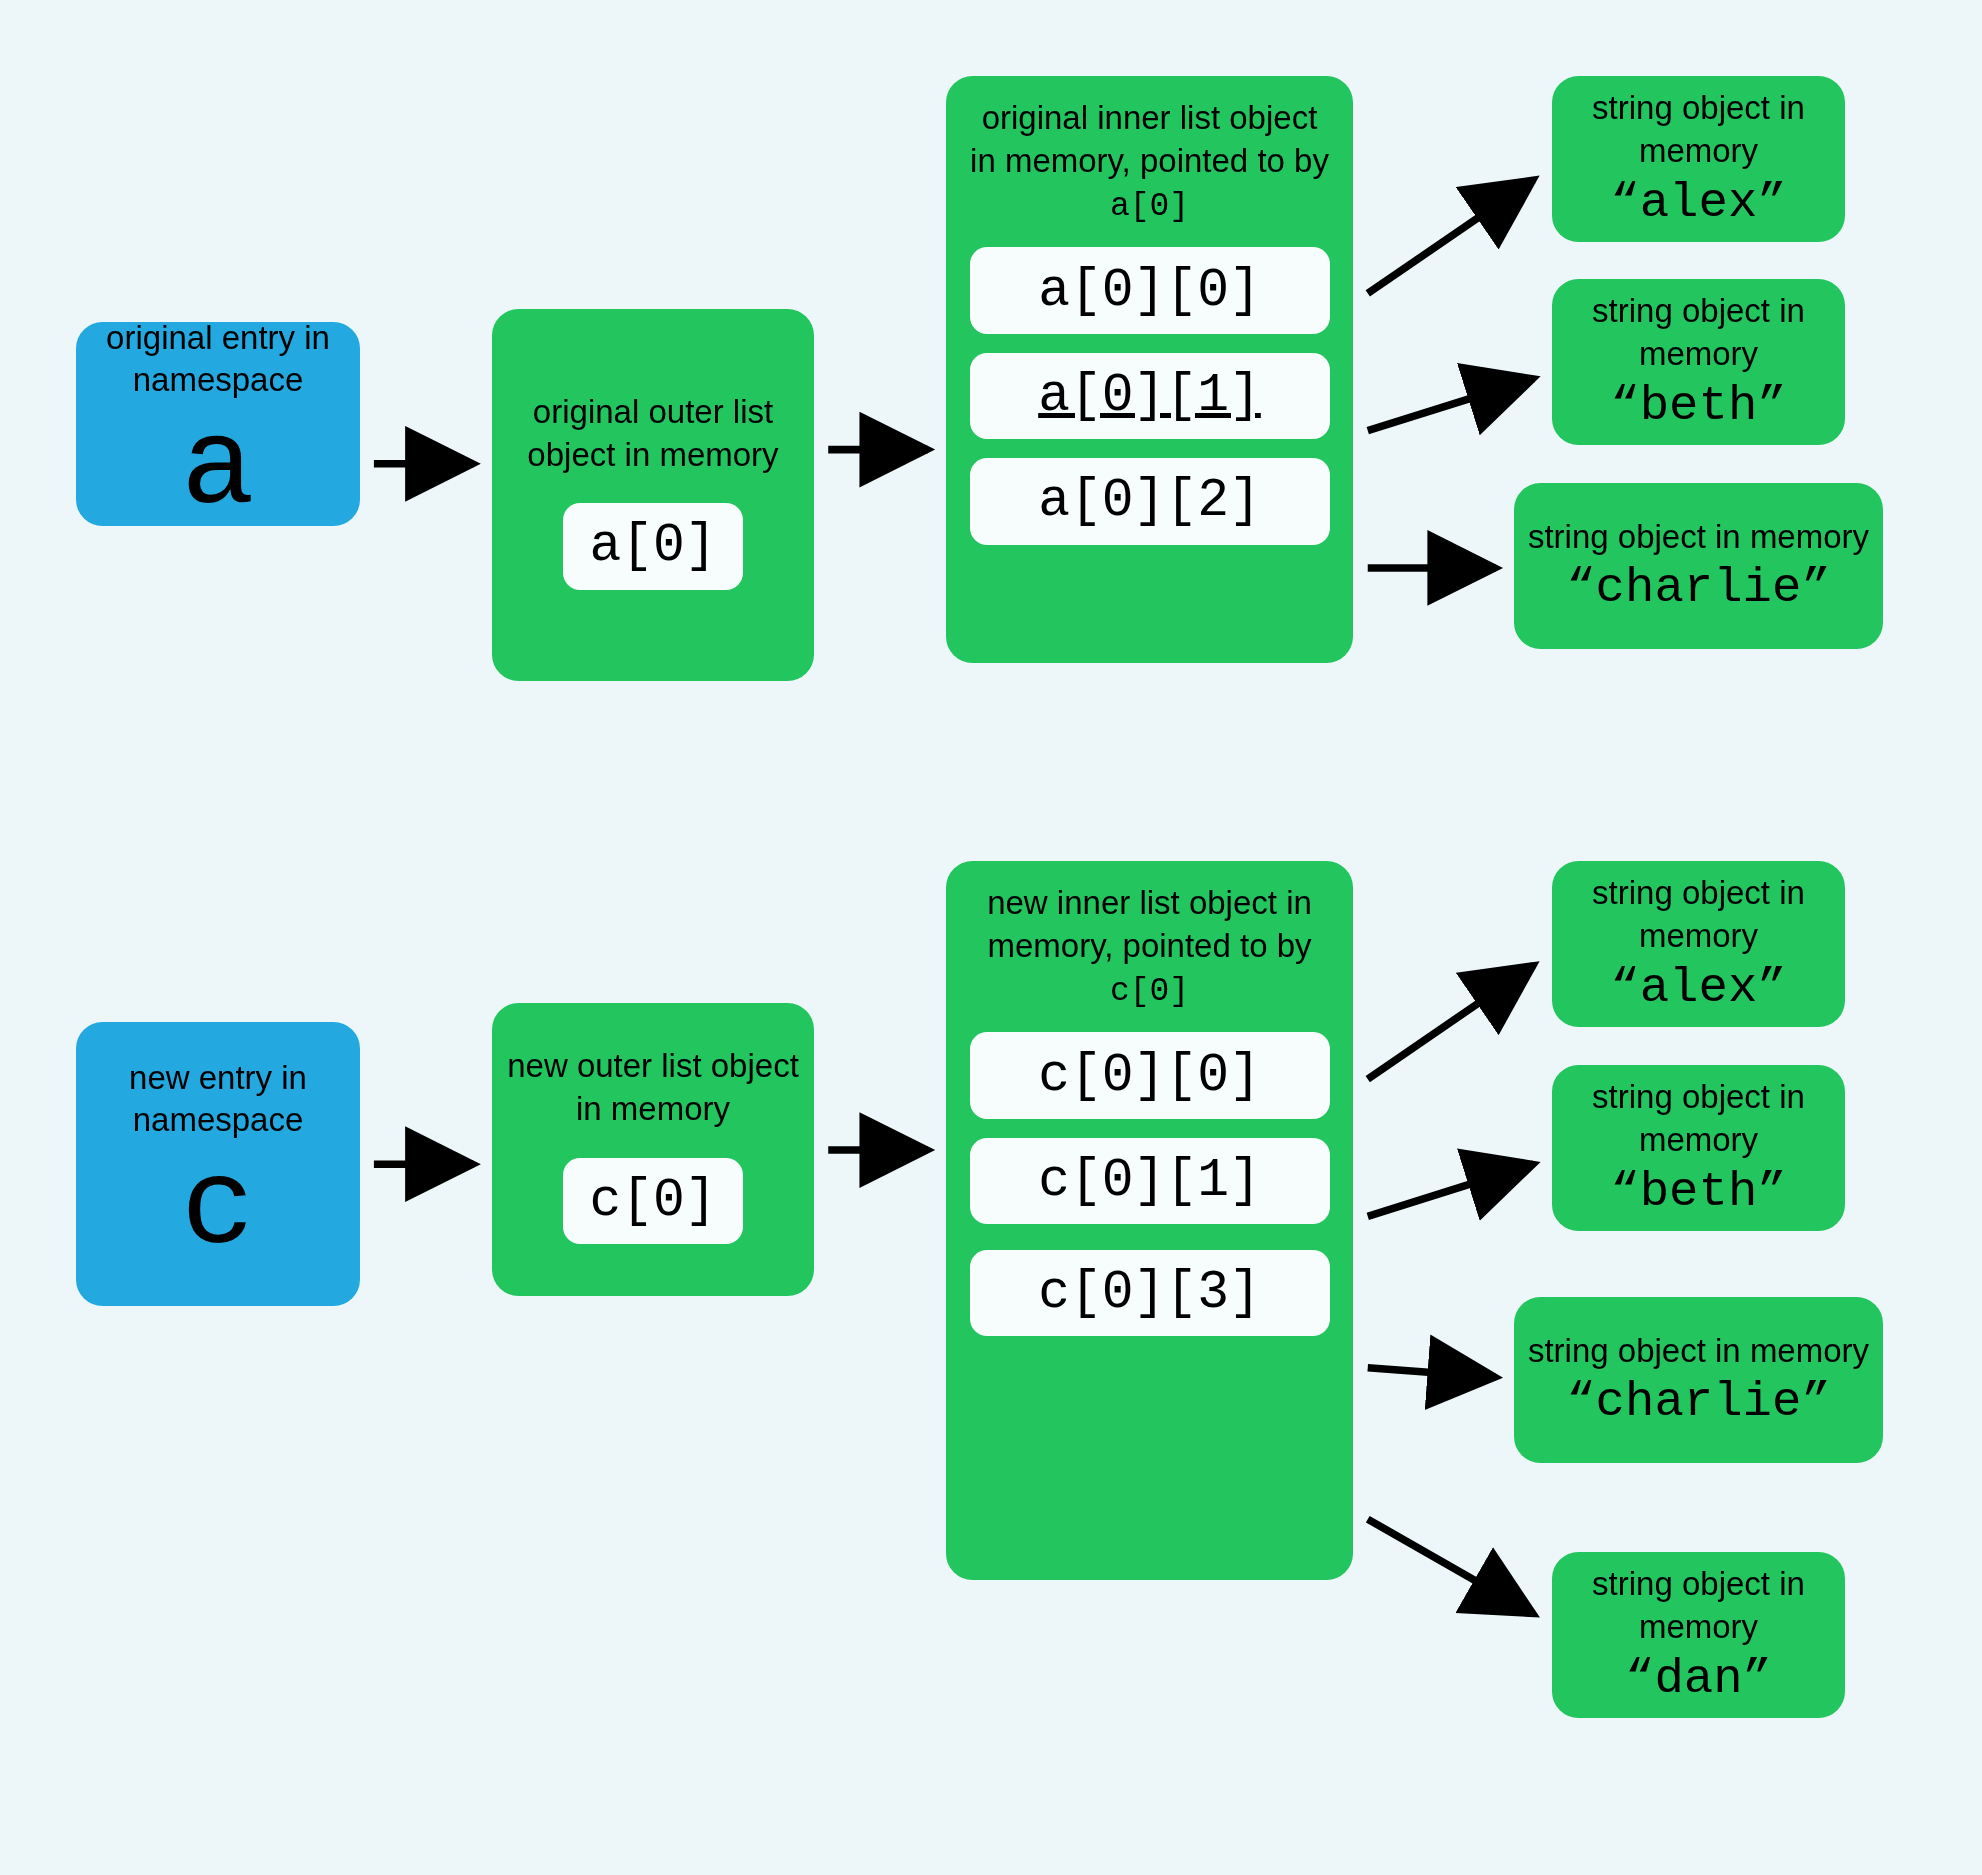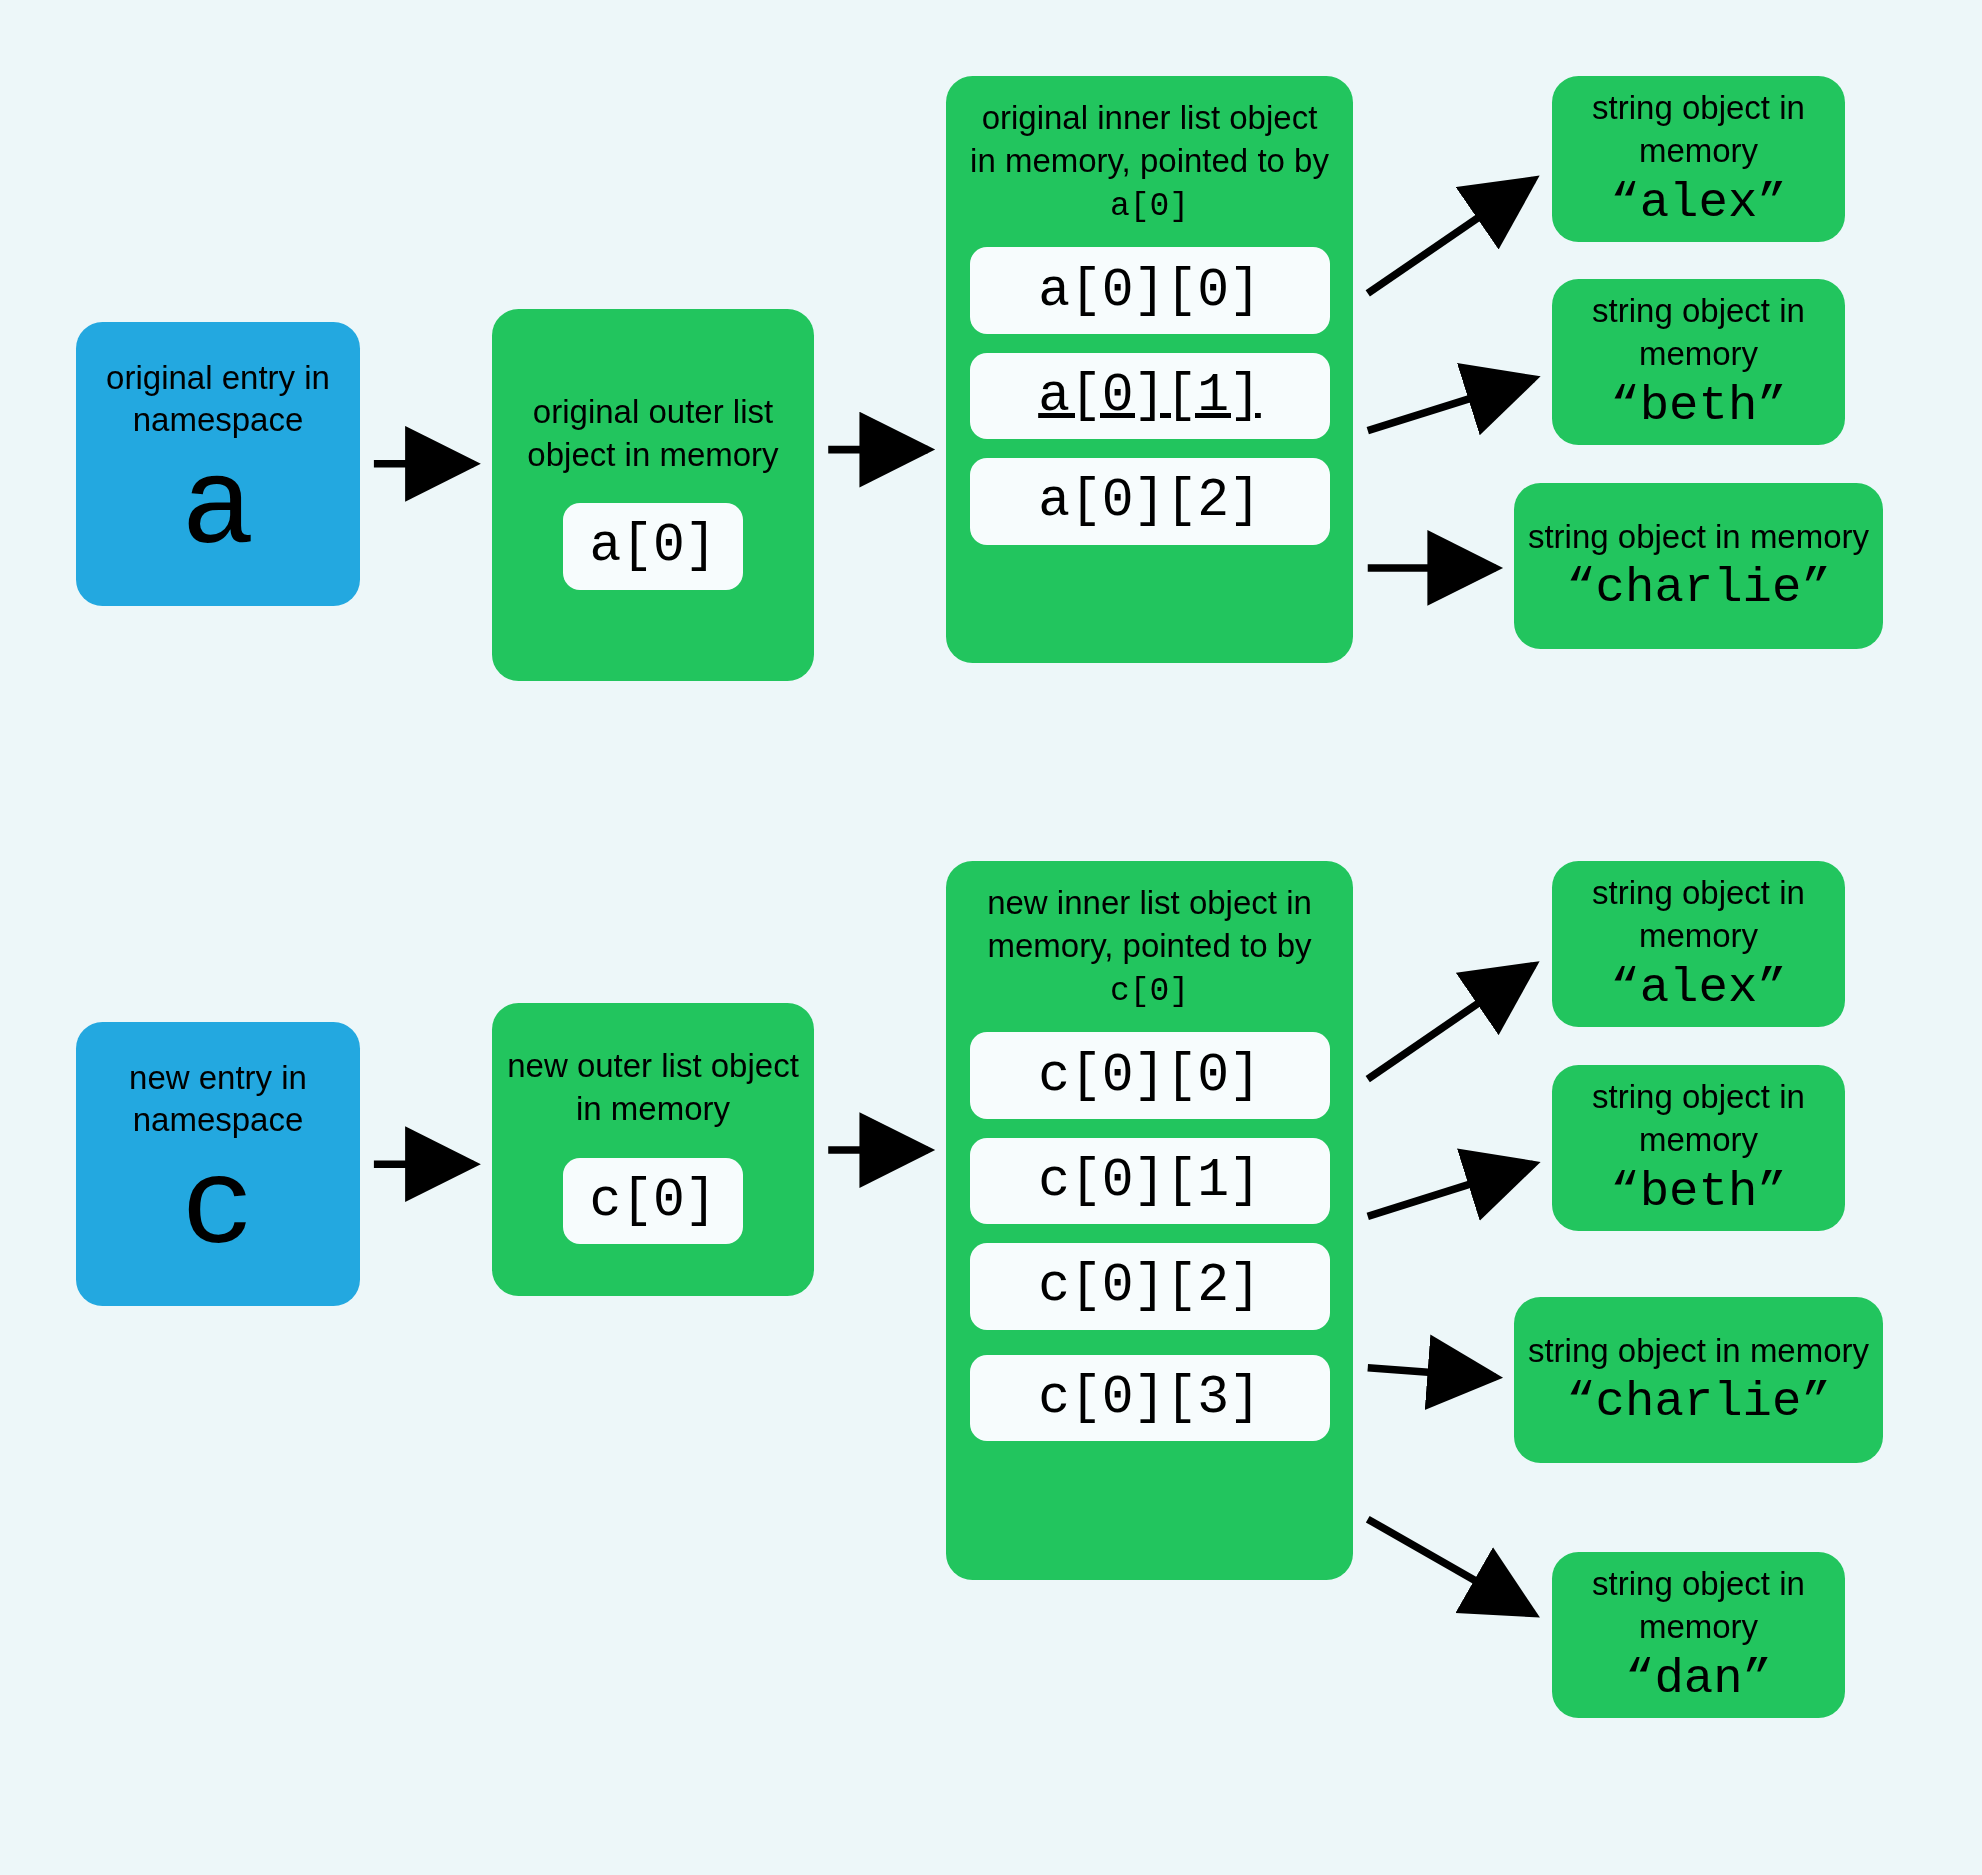--- a/index.html
+++ b/index.html
@@ -77,21 +77,21 @@
   svg.arrows {
     position: absolute;
     top: 0; left: 0;
     width: 1983px; height: 1876px;
     pointer-events: none;
   }
 </style>
 </head>
 <body>
 
-<div class="box blue" style="left:76px; top:322px; width:284px; height:284px;text-align:center;">
+<div class="box blue" style="left:76px; top:322px; width:284px; height:204px;text-align:center;">
   <div class="ns-label">original entry in namespace</div>
   <div class="ns-var">a</div>
 </div>
 
 <div class="box orange" style="left:492px; top:309px; width:322px; height:372px;">
   <div class="outer-label">original outer list object in memory</div>
   <div class="pill">a[0]</div>
 </div>
 
 <div class="box orange" style="left:946px; top:76px; width:407px; height:587px; justify-content:flex-start; padding-top:13.2px;">
@@ -125,21 +125,20 @@
   <div class="outer-label">new outer list object in memory</div>
   <div class="pill">c[0]</div>
 </div>
 
 <div class="box orange" style="left:946px; top:861px; width:407px; height:719px; justify-content:flex-start; padding-top:13.2px;">
   <div class="inner-label">
     <span>new inner list object in memory, pointed to by </span><span class="mono">c[0]</span>
   </div>
   <div class="pill" style="width:360px;">c[0][0]</div>
   <div class="pill" style="width:360px;">c[0][1]</div>
-  <div class="pill" style="width:360px;">c[0][2]</div>
   <div class="pill" style="width:360px;margin-top:16px;">c[0][3]</div>
 </div>
 
 <div class="box orange" style="left:1552px; top:861px; width:293px; height:166px;">
   <div class="str-label">string object in memory</div>
   <div class="str-val">alex</div>
 </div>
 <div class="box orange" style="left:1552px; top:1065px; width:293px; height:166px;">
   <div class="str-label">string object in memory</div>
   <div class="str-val">beth</div>

